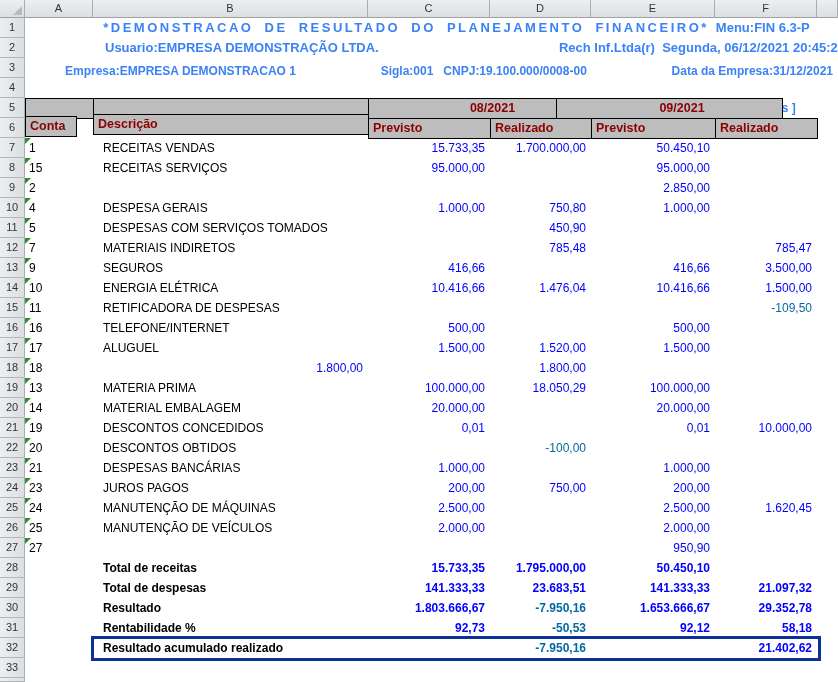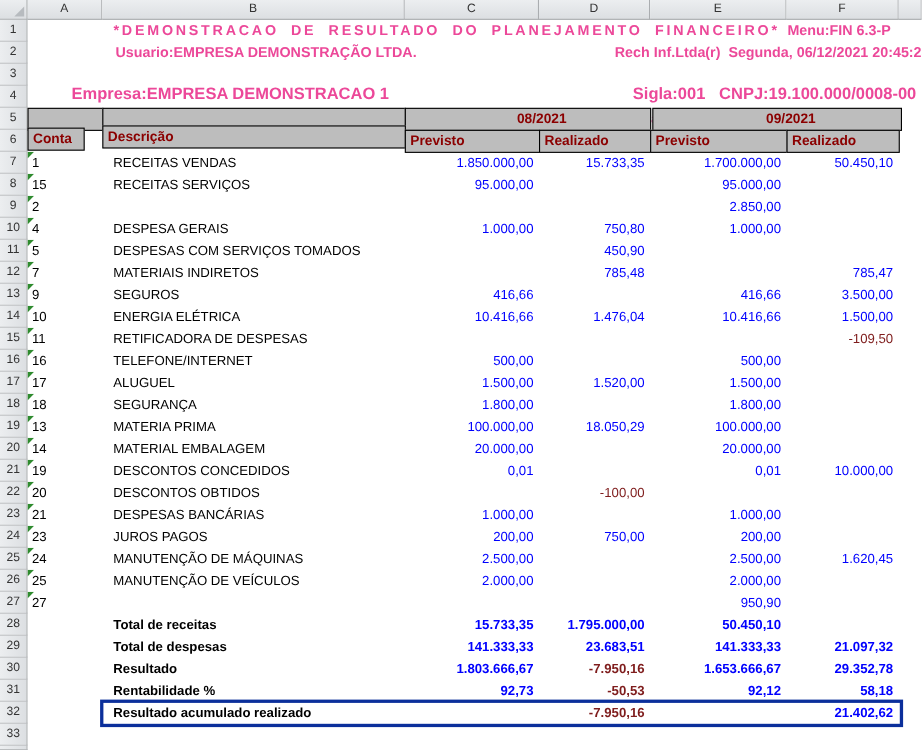--- a/index.html
+++ b/index.html
@@ -24,41 +24,41 @@
     border-bottom:9px solid #b7bbbf;border-left:9px solid transparent;
   }
   .rowhead{position:absolute;top:18px;left:0;width:25px;}
   .rowhead .rcell{
     box-sizing:border-box;width:25px;height:20px;
     background:linear-gradient(90deg,#eceef0,#dcdfe2);
     border-right:1px solid #aaadb0;border-bottom:1px solid #b3b6b9;
     font-size:11px;color:#333;text-align:center;line-height:19px;
   }
   
-  .hline{position:absolute;height:20px;line-height:20px;font-weight:bold;color:#ec4899;white-space:pre;}
+  .hline{position:absolute;height:20px;line-height:20px;font-weight:bold;color:#3b82f6;white-space:pre;}
   .l1{top:18px;left:93px;width:727px;display:flex;justify-content:center;gap:7px;font-size:13px;}
   .l1 .spaced{letter-spacing:2.5px;word-spacing:5px;}
   .l2{top:38px;left:93px;width:740px;display:flex;justify-content:space-between;font-size:13px;margin-left:12px;}
-  .l3{top:76px;left:65px;width:768px;display:flex;justify-content:space-between;font-size:15px;}
+  .l3{top:61px;left:65px;width:768px;display:flex;justify-content:space-between;font-size:12px;}
   .l4{top:78px;left:93px;width:730px;text-align:center;font-size:12px;}
   
   .gcell{
     position:absolute;box-sizing:border-box;background:#bdbdbd;border:1px solid #000;
     color:#8b0000;font-weight:bold;font-size:12.5px;line-height:19px;white-space:nowrap;overflow:hidden;padding-left:25px;
   }
   .gcell.lbl{padding-left:4px;text-align:left;}
   .gcell.ctr{text-align:center;}
   
   .rows{position:absolute;left:25px;top:138px;width:792px;}
   .row{display:grid;grid-template-columns:68px 275px 122px 101px 124px 102px;height:20px;}
   .cell{box-sizing:border-box;font-size:12px;line-height:20px;white-space:nowrap;overflow:hidden;color:#000;}
   .c-conta{padding-left:4px;position:relative;}
   .c-desc{padding-left:10px;}
   .c-val{text-align:right;padding-right:5px;color:#0000fe;}
-  .c-val.neg{color:#7f1d1d;}
+  .c-val.neg{color:#0369a1;}
   .row.bold .cell{font-weight:bold;}
   .tri{
     position:absolute;left:0;top:0;width:0;height:0;
     border-top:6px solid #2e8b2e;border-right:6px solid transparent;
   }
   
   .acc-box{
     position:absolute;left:91px;top:636px;width:730px;height:25px;
     box-sizing:border-box;border:3px solid #0b2f9b;pointer-events:none;
   }
@@ -122,42 +122,42 @@
     <span class="spaced">*DEMONSTRACAO DE RESULTADO DO PLANEJAMENTO FINANCEIRO*</span>
     <span>Menu:FIN 6.3-P</span>
   </div>
   <div class="hline l2">
     <span>Usuario:EMPRESA DEMONSTRAÇÃO LTDA.</span>
     <span>Rech Inf.Ltda(r)  Segunda, 06/12/2021 20:45:23</span>
   </div>
   <div class="hline l3">
     <span>Empresa:EMPRESA DEMONSTRACAO 1</span>
     <span>Sigla:001   CNPJ:19.100.000/0008-00</span>
+    <span>Data da Empresa:31/12/2021</span>
   </div>
   <div class="hline l4">
     <span>Fluxo: 01/08/21 a 30/09/21; Centro de custo: [Sem filtros definidos ] Contas do planejamento: [Sem filtros definidos ]</span>
   </div>
 
   <div class="gcell" style="left:25px;top:98px;width:69px;height:21px"></div>
   <div class="gcell" style="left:93px;top:98px;width:276px;height:21px"></div>
   <div class="gcell ctr" style="left:368px;top:98px;width:224px;height:21px">08/2021</div>
-  <div class="gcell ctr" style="left:593px;top:98px;width:227px;height:21px">09/2021</div>
+  <div class="gcell ctr" style="left:556px;top:98px;width:227px;height:21px">09/2021</div>
 
   <div class="gcell lbl" style="left:25px;top:116px;width:52px;height:21px">Conta</div>
   <div class="gcell lbl" style="left:93px;top:114px;width:276px;height:21px">Descrição</div>
   <div class="gcell lbl" style="left:368px;top:118px;width:123px;height:21px">Previsto</div>
   <div class="gcell lbl" style="left:490px;top:118px;width:102px;height:21px">Realizado</div>
   <div class="gcell lbl" style="left:591px;top:118px;width:125px;height:21px">Previsto</div>
   <div class="gcell lbl" style="left:715px;top:118px;width:103px;height:21px">Realizado</div>
 
   <div class="rows">
       <div class="row">
         <div class="cell c-conta"><span class="tri"></span>1</div>
         <div class="cell c-desc">RECEITAS VENDAS</div>
-        <div class="cell c-val">1.850.000,00</div>
         <div class="cell c-val">15.733,35</div>
         <div class="cell c-val">1.700.000,00</div>
         <div class="cell c-val">50.450,10</div>
       </div>
       <div class="row">
         <div class="cell c-conta"><span class="tri"></span>15</div>
         <div class="cell c-desc">RECEITAS SERVIÇOS</div>
         <div class="cell c-val">95.000,00</div>
         <div class="cell c-val"></div>
         <div class="cell c-val">95.000,00</div>
@@ -229,21 +229,20 @@
       <div class="row">
         <div class="cell c-conta"><span class="tri"></span>17</div>
         <div class="cell c-desc">ALUGUEL</div>
         <div class="cell c-val">1.500,00</div>
         <div class="cell c-val">1.520,00</div>
         <div class="cell c-val">1.500,00</div>
         <div class="cell c-val"></div>
       </div>
       <div class="row">
         <div class="cell c-conta"><span class="tri"></span>18</div>
-        <div class="cell c-desc">SEGURANÇA</div>
         <div class="cell c-val">1.800,00</div>
         <div class="cell c-val"></div>
         <div class="cell c-val">1.800,00</div>
         <div class="cell c-val"></div>
       </div>
       <div class="row">
         <div class="cell c-conta"><span class="tri"></span>13</div>
         <div class="cell c-desc">MATERIA PRIMA</div>
         <div class="cell c-val">100.000,00</div>
         <div class="cell c-val">18.050,29</div>

